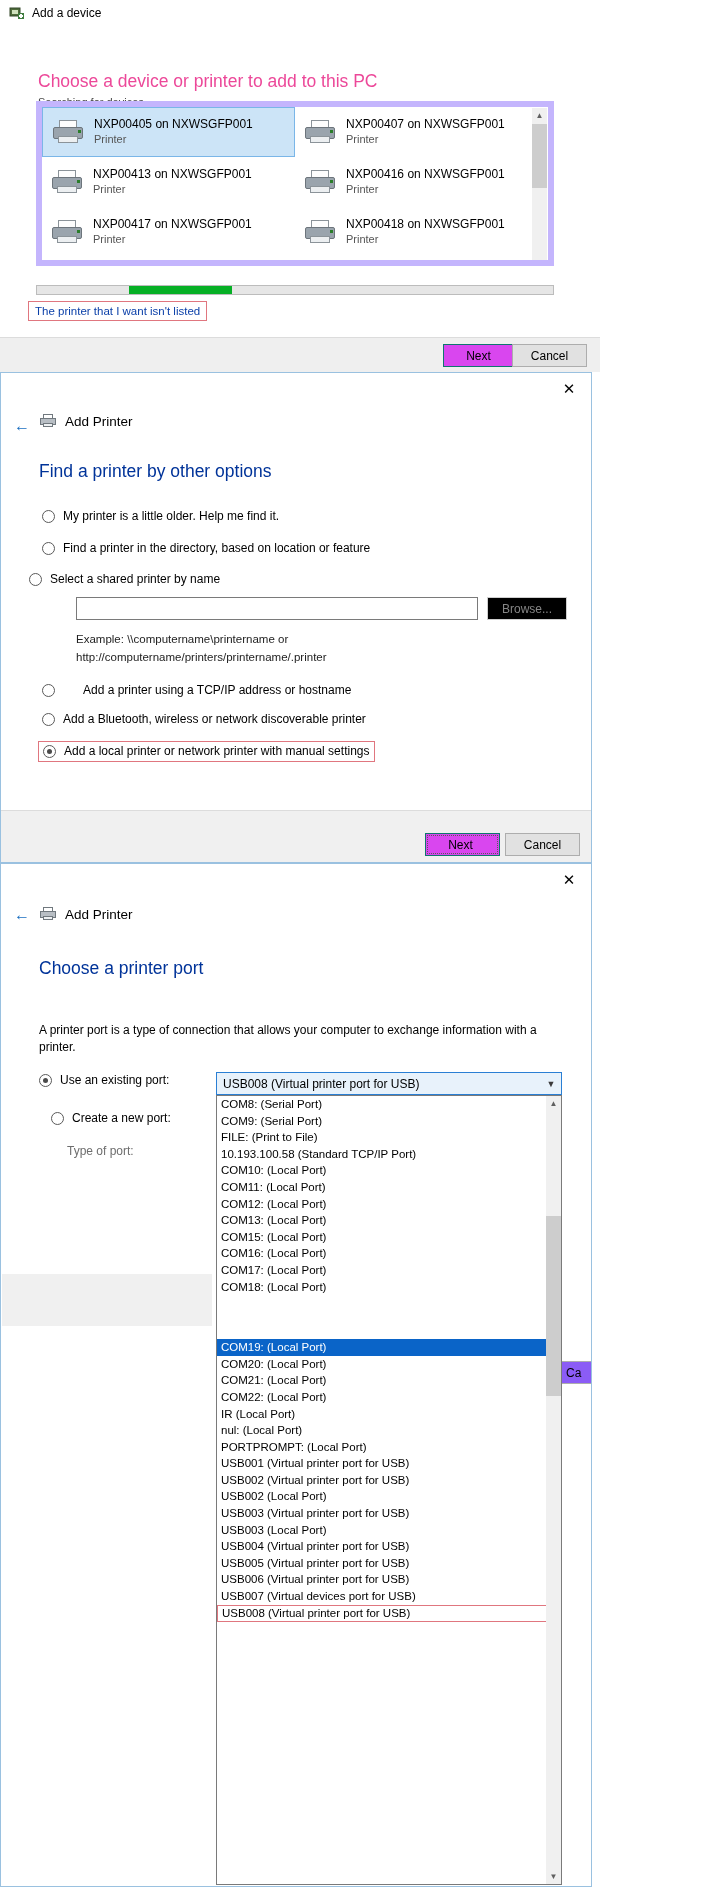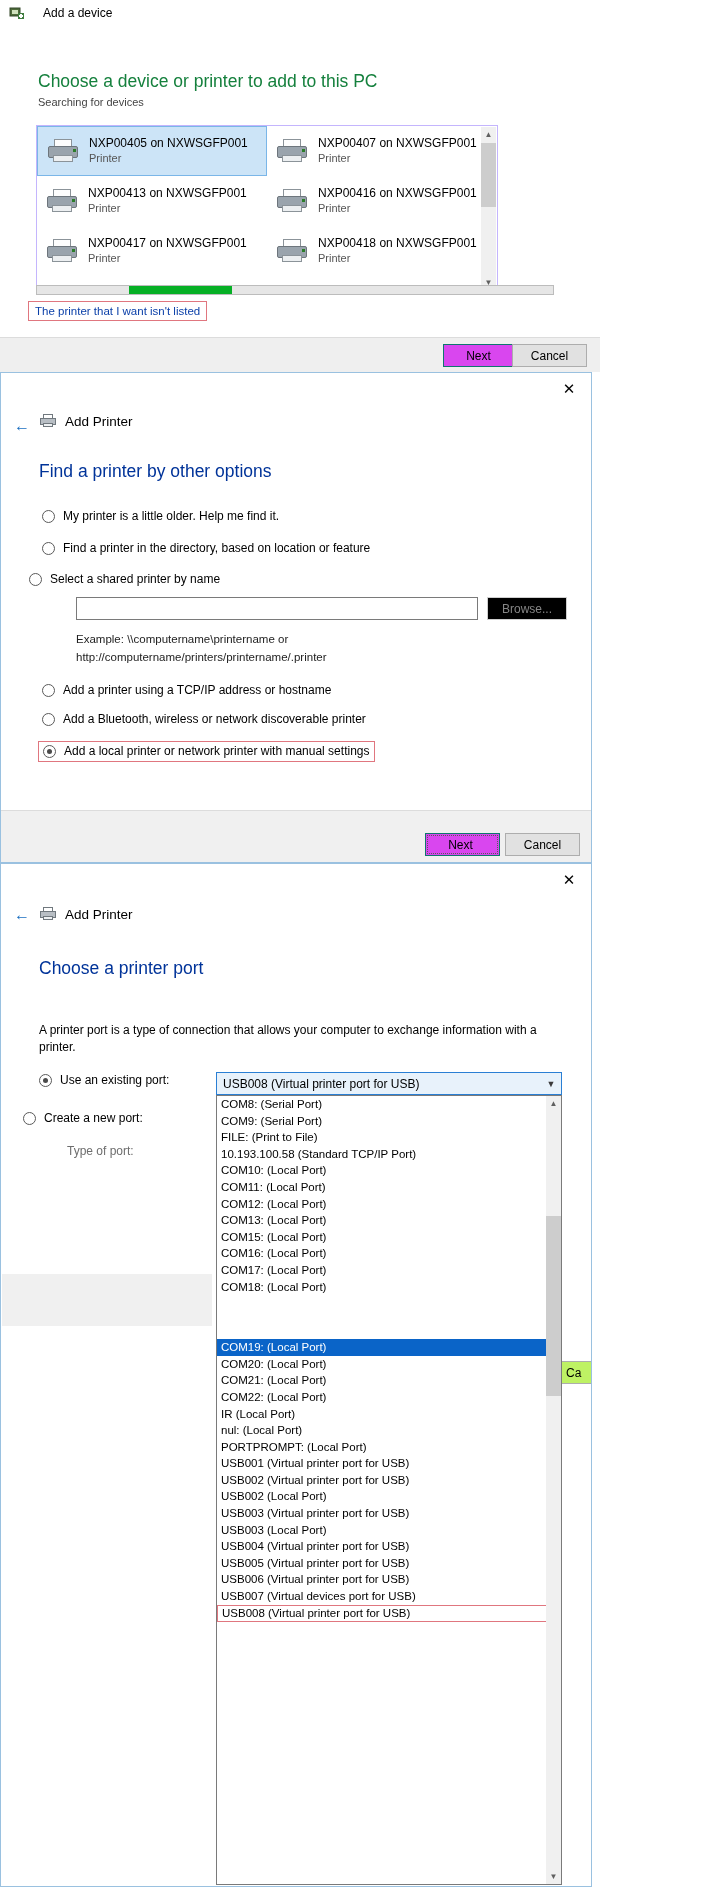--- a/index.html
+++ b/index.html
@@ -10,29 +10,29 @@
     font-family: "Liberation Sans", sans-serif;
     font-size: 12px;
     color: #000000;
     overflow: hidden;
   }
   .page { position: relative; width: 708px; height: 1887px; background:#fff; }
 
   
   .win1 { position: absolute; left: 0; top: 0; width: 600px; height: 372px; background: #ffffff; }
   .win1-titlebar { height: 26px; display: flex; align-items: center; padding-left: 9px; background: #ffffff; }
-  .win1-title-text { font-size: 12px; color: #000; margin-left: 18px; }
+  .win1-title-text { font-size: 12px; color: #000; margin-left: 7px; }
   .titlebar-icon { width: 16px; height: 16px; position: relative; display:inline-block; }
-  .heading-blue { color: #15803d; font-size: 17.5px; }
+  .heading-blue { color: #ec4899; font-size: 17.5px; }
   .w1-heading { position: absolute; left: 38px; top: 71px; }
   .w1-subtext { position: absolute; left: 38px; top: 96px; font-size: 11px; color: #444; }
 
   .devicelist {
-    position: absolute; left: 36px; top: 125px; width: 462px; height: 165px;
-    border: 1px solid #c4b5fd; background: #fff; overflow: hidden;
+    position: absolute; left: 36px; top: 101px; width: 518px; height: 165px;
+    border: 6px solid #c4b5fd; background: #fff; overflow: hidden;
   }
   .dev-grid { display: grid; grid-template-columns: 1fr 1fr; }
   .dev-item { display: flex; align-items: center; height: 50px; padding-left: 8px; }
   .dev-item.selected { background: #cce4f7; border: 1px solid #7ab6e8; }
   .dev-text { margin-left: 9px; line-height: 1.25; }
   .dev-name { font-size: 12px; color: #000; }
   .dev-sub { font-size: 11px; color: #555; }
 
   .printer-glyph { width: 34px; height: 28px; position: relative; flex: 0 0 34px; }
   .printer-glyph .body { position:absolute; left:2px; top:9px; width:30px; height:12px; background:#9aa4ad; border:1px solid #6d757c; border-radius:2px; }
@@ -138,21 +138,21 @@
   .dd-item.sel { background: #0a64c8; color: #ffffff; margin-top: 44px; }
   .dd-item.outlined { border: 1px solid #e0767f; height: 17px; line-height: 15px; }
   .dd-scroll { position: absolute; right: 0; top: 0; width: 15px; height: 100%; background: #f0f0f0; }
   .dd-thumb { position: absolute; left: 0; top: 120px; width: 15px; height: 180px; background: #cdcdcd; }
 
   .w3-greybar {
     position: absolute; left: 1px; top: 410px; width: 210px; height: 52px; background: #f0f0f0;
   }
   .w3-cancel-sliver {
     position: absolute; left: 560px; top: 497px; width: 31px; height: 23px;
-    background: #bef264; border: 1px solid #adadad; font-size: 12px;
+    background: #8b5cf6; border: 1px solid #adadad; font-size: 12px;
     display:flex; align-items:center; padding-left: 4px; overflow:hidden;
   }
   .type-of-port { position: absolute; left: 66px; top: 280px; font-size: 12px; color: #6d6d6d; }
 
   .printer-icon-sm { width: 18px; height: 16px; position: relative; display:inline-block; }
   .printer-icon-sm .b { position:absolute; left:1px; top:5px; width:16px; height:7px; background:#b8bec4; border:1px solid #70787e; }
   .printer-icon-sm .p { position:absolute; left:4px; top:1px; width:10px; height:5px; background:#fff; border:1px solid #70787e; }
   .printer-icon-sm .o { position:absolute; left:4px; top:10px; width:10px; height:4px; background:#eef1f3; border:1px solid #70787e; }
 </style>
 </head>
@@ -301,21 +301,21 @@
       <span class="radio"></span>
       <span class="radio-label">Select a shared printer by name</span>
     </div>
 
     <input class="text-input" style="top: 224px;" placeholder="">
     <div class="btn disabled" style="position:absolute; left:486px; top:224px; width:80px;">Browse...</div>
 
     <div class="example-text" style="top:258px;">Example: \\computername\printername or</div>
     <div class="example-text" style="top:276px;">http://computername/printers/printername/.printer</div>
 
-    <div class="radio-row" style="left:41px; top:310px;">
+    <div class="radio-row" style="left:41px; top:310px;gap:20px;">
       <span class="radio"></span>
       <span class="radio-label">Add a printer using a TCP/IP address or hostname</span>
     </div>
 
     <div class="radio-row" style="left:41px; top:339px;">
       <span class="radio"></span>
       <span class="radio-label">Add a Bluetooth, wireless or network discoverable printer</span>
     </div>
 
     <div class="radio-row hl-box" style="left:41px; top:371px;">
@@ -342,21 +342,21 @@
     </div>
 
     <div class="wiz-head" style="top:94px;">Choose a printer port</div>
     <div class="w3-desc">A printer port is a type of connection that allows your computer to exchange information with a printer.</div>
 
     <div class="radio-row" style="left:38px; top:209px;">
       <span class="radio checked"></span>
       <span class="radio-label">Use an existing port:</span>
     </div>
 
-    <div class="radio-row" style="left:22px; top:247px;">
+    <div class="radio-row" style="left:50px; top:247px;">
       <span class="radio"></span>
       <span class="radio-label">Create a new port:</span>
     </div>
 
     <div class="type-of-port">Type of port:</div>
 
     <div class="combo">
       <span class="combo-text">USB008 (Virtual printer port for USB)</span>
       <span class="combo-arrow">▼</span>
     </div>

